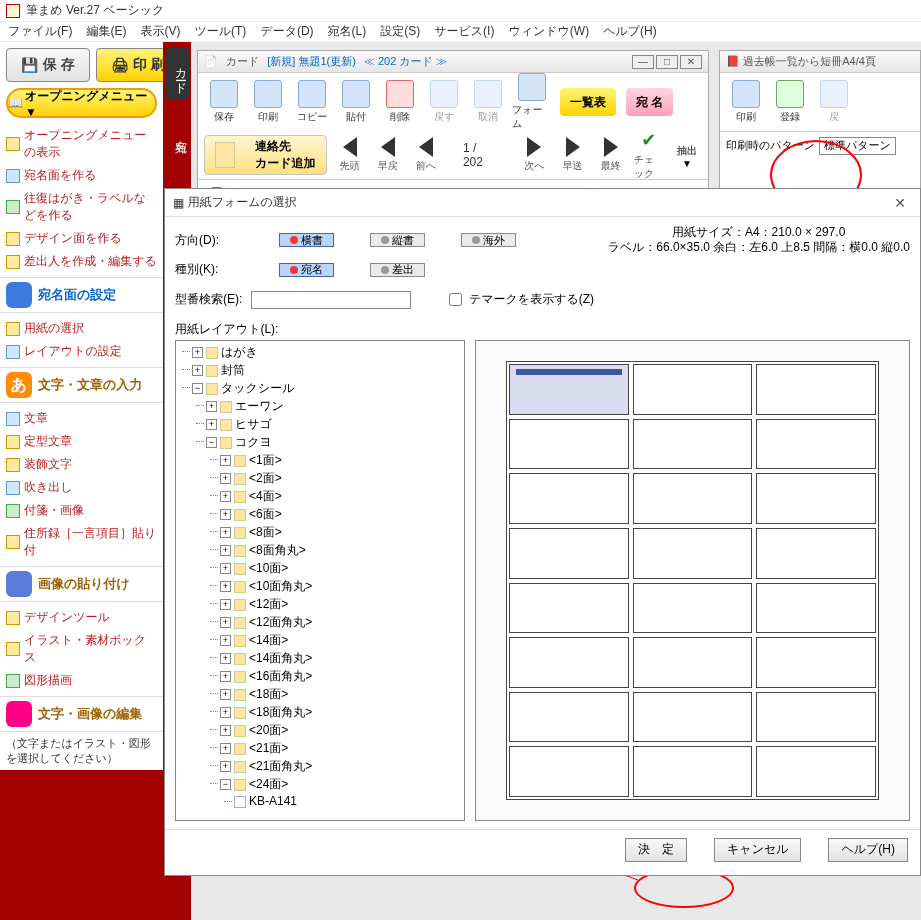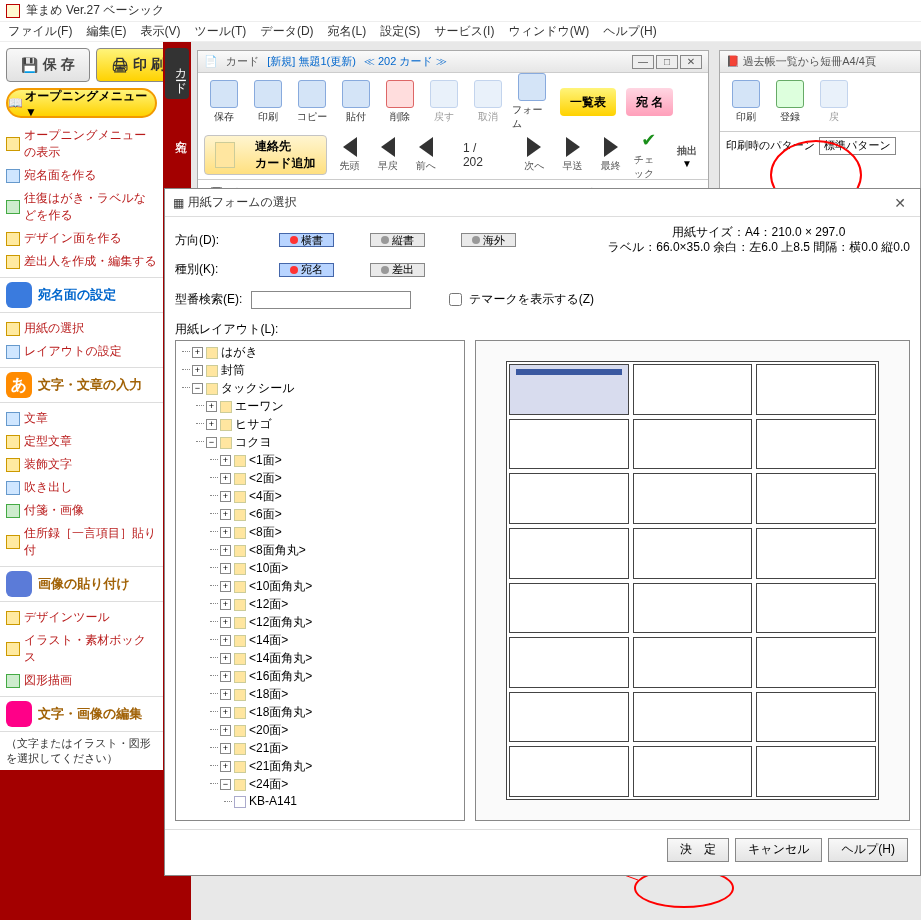--- a/index.html
+++ b/index.html
@@ -78,21 +78,21 @@
 .tnode .ficon { width: 12px; height: 12px; background: #ffe6a0; border: 1px solid #cc9; }
 .tnode .ficon.doc { background: #fff; border-color: #aac; }
 .previewcol { flex: 1; display: flex; flex-direction: column; }
 .pinfo { font-size: 12px; text-align: center; line-height: 15px; }
 .pcheck { display: flex; align-items: center; gap: 4px; font-size: 12px; margin: 6px 0; }
 .labelsheet { flex: 1; border: 1px solid #888; background: #fafafa; padding: 20px 30px; overflow: hidden; }
 .sheet { width: 100%; height: 100%; background: #fff; border: 1px solid #444; display: grid; grid-template-columns: repeat(3, 1fr); grid-template-rows: repeat(8, 1fr); gap: 0; }
 .slabel { border: 1px solid #444; margin: 2px; }
 .slabel.sel { background: #d8dcee; position: relative; }
 .slabel.sel::before { content:""; position:absolute; top:4px; left:6px; right:6px; height:6px; background:#3a58a0; }
-.dfoot { height: 40px; border-top: 1px solid #ddd; display: flex; align-items: center; justify-content: flex-end; padding: 0 12px; gap: 6px; }
+.dfoot { height: 40px; border-top: 1px solid #ddd; display: flex; align-items: center; justify-content: flex-end; padding: 0 12px; gap: 27px; }
 .dbtn { height: 24px; padding: 0 12px; border: 1px solid #888; background: linear-gradient(#f8f8f8,#e4e4e4); font-size: 12px; display: flex; align-items: center; }
 
 .rpanel { position: absolute; top: 8px; left: 528px; right: 0; height: 168px; background: #fff; border: 1px solid #aaa; }
 .rpanel .dh { height: 22px; background: linear-gradient(#fafafa,#e6e6e6); border-bottom:1px solid #ccc; font-size:11px; padding:0 6px; display:flex; align-items:center; color:#555; overflow:hidden; }
 .rpanel .rtb { height: 58px; display:flex; align-items:center; padding:0 6px; gap:4px; }
 .rpanel .rrow { height: 48px; display:flex; align-items:center; padding:0 6px; gap:4px; font-size:12px; }
 .rpanel .rrow .ricon { width:32px; height:36px; background:#ffe6a0; border:1px solid #cc9; }
 .rpanel .rfoot { height: 28px; display:flex; align-items:center; font-size:11px; padding:0 6px; border-top:1px solid #ccc; }
 .rpanel .rfoot .combo { border:1px solid #888; height:18px; padding:0 4px; margin-left:4px; background:#fff; }
 .small-hint { background:#fff; padding:4px 6px; font-size:11px; color:#333; }

